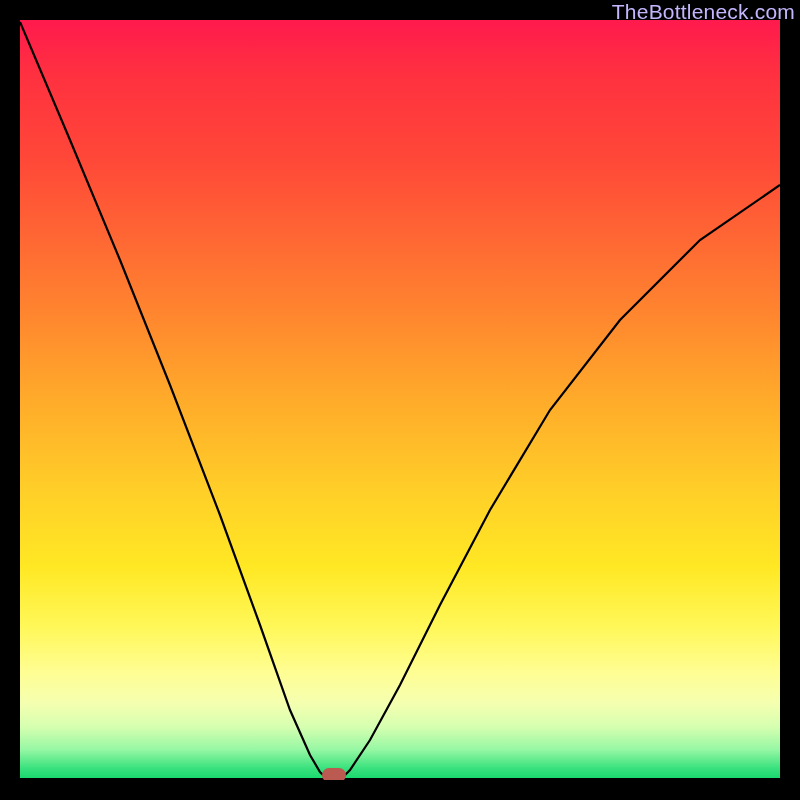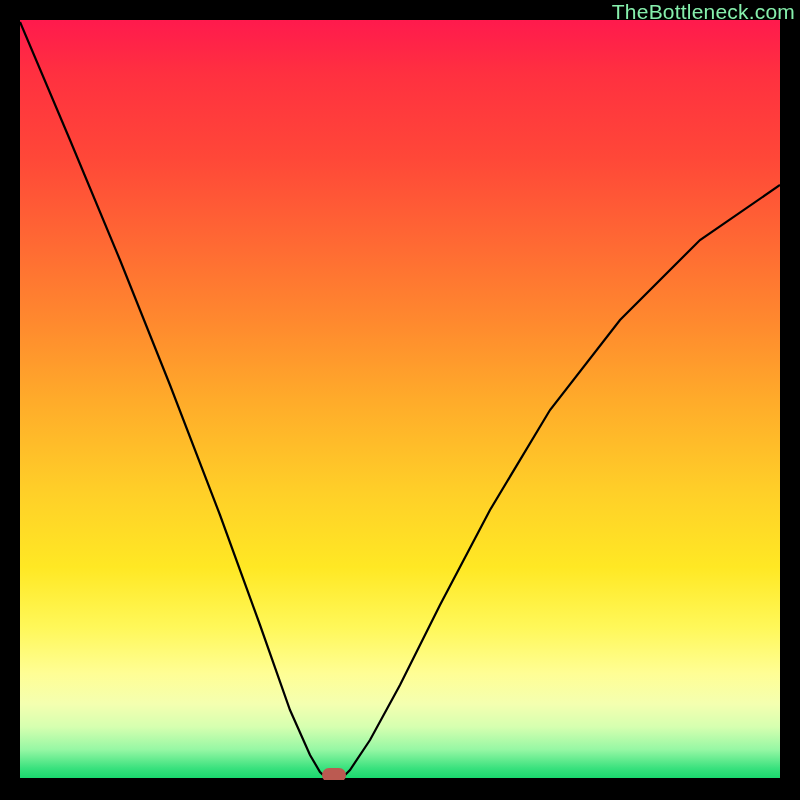--- a/index.html
+++ b/index.html
@@ -40,21 +40,21 @@
       #38e17d 98.5%,
       #14d66b 100%
     );
   }
   .watermark {
     position: absolute;
     top: 0px;
     right: 5px;
     font-size: 21px;
     font-weight: 500;
-    color: #86efac;
+    color: #c4b5fd;
     user-select: none;
     letter-spacing: 0.2px;
   }
   svg.curve {
     position: absolute;
     inset: 0;
   }
   .marker {
     position: absolute;
     width: 24px;

